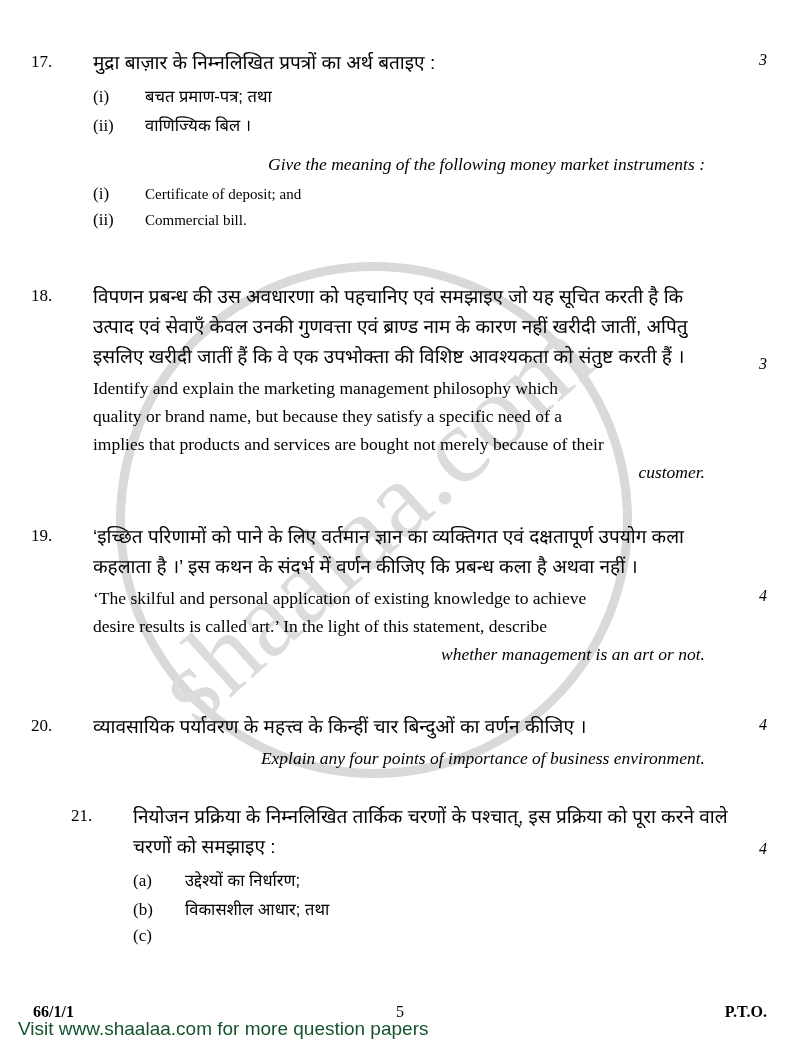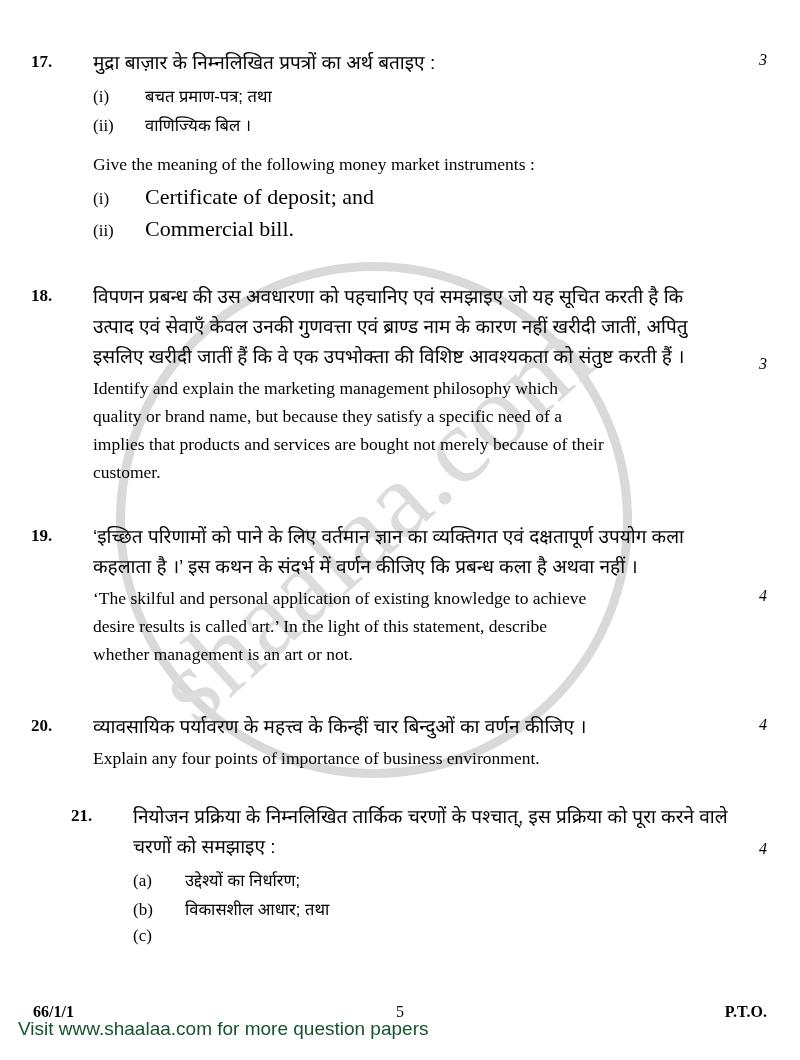--- a/index.html
+++ b/index.html
@@ -68,21 +68,21 @@
   .q-block {
     position: relative;
     margin: 0;
   }
 
   .q-num {
     position: absolute;
     left: 31px;
     width: 48px;
     text-align: left;
-    font-weight: bold;
+    font-weight: normal;
     font-size: 17px;
     line-height: 27px;
   }
 
   .q-body {
     margin-left: 93px;
     margin-right: 95px;
     width: 612px;
   }
 
@@ -98,40 +98,41 @@
   }
 
   .line-en {
     font-family: "Liberation Serif", "DejaVu Serif", serif;
     font-size: 17.5px;
     line-height: 28px;
     text-align: justify;
     text-justify: inter-word;
   }
   .line-en.last, .line-en.single {
-    text-align: left;
+    text-align: right;
+    font-style: italic;
   }
 
   .sub-row {
     display: flex;
     align-items: baseline;
   }
   .sub-label {
     width: 52px;
     flex: none;
     font-family: "Liberation Serif", "DejaVu Serif", serif;
     font-size: 17px;
   }
   .sub-text-hi {
     font-family: "Liberation Sans", "DejaVu Sans", sans-serif;
     font-size: 16.5px;
   }
   .sub-text-en {
     font-family: "Liberation Serif", "DejaVu Serif", serif;
-    font-size: 22px;
+    font-size: 15px;
   }
 
   .marks {
     position: absolute;
     right: 33px;
     font-family: "Liberation Serif", "DejaVu Serif", serif;
     font-style: italic;
     font-size: 16px;
   }
 

